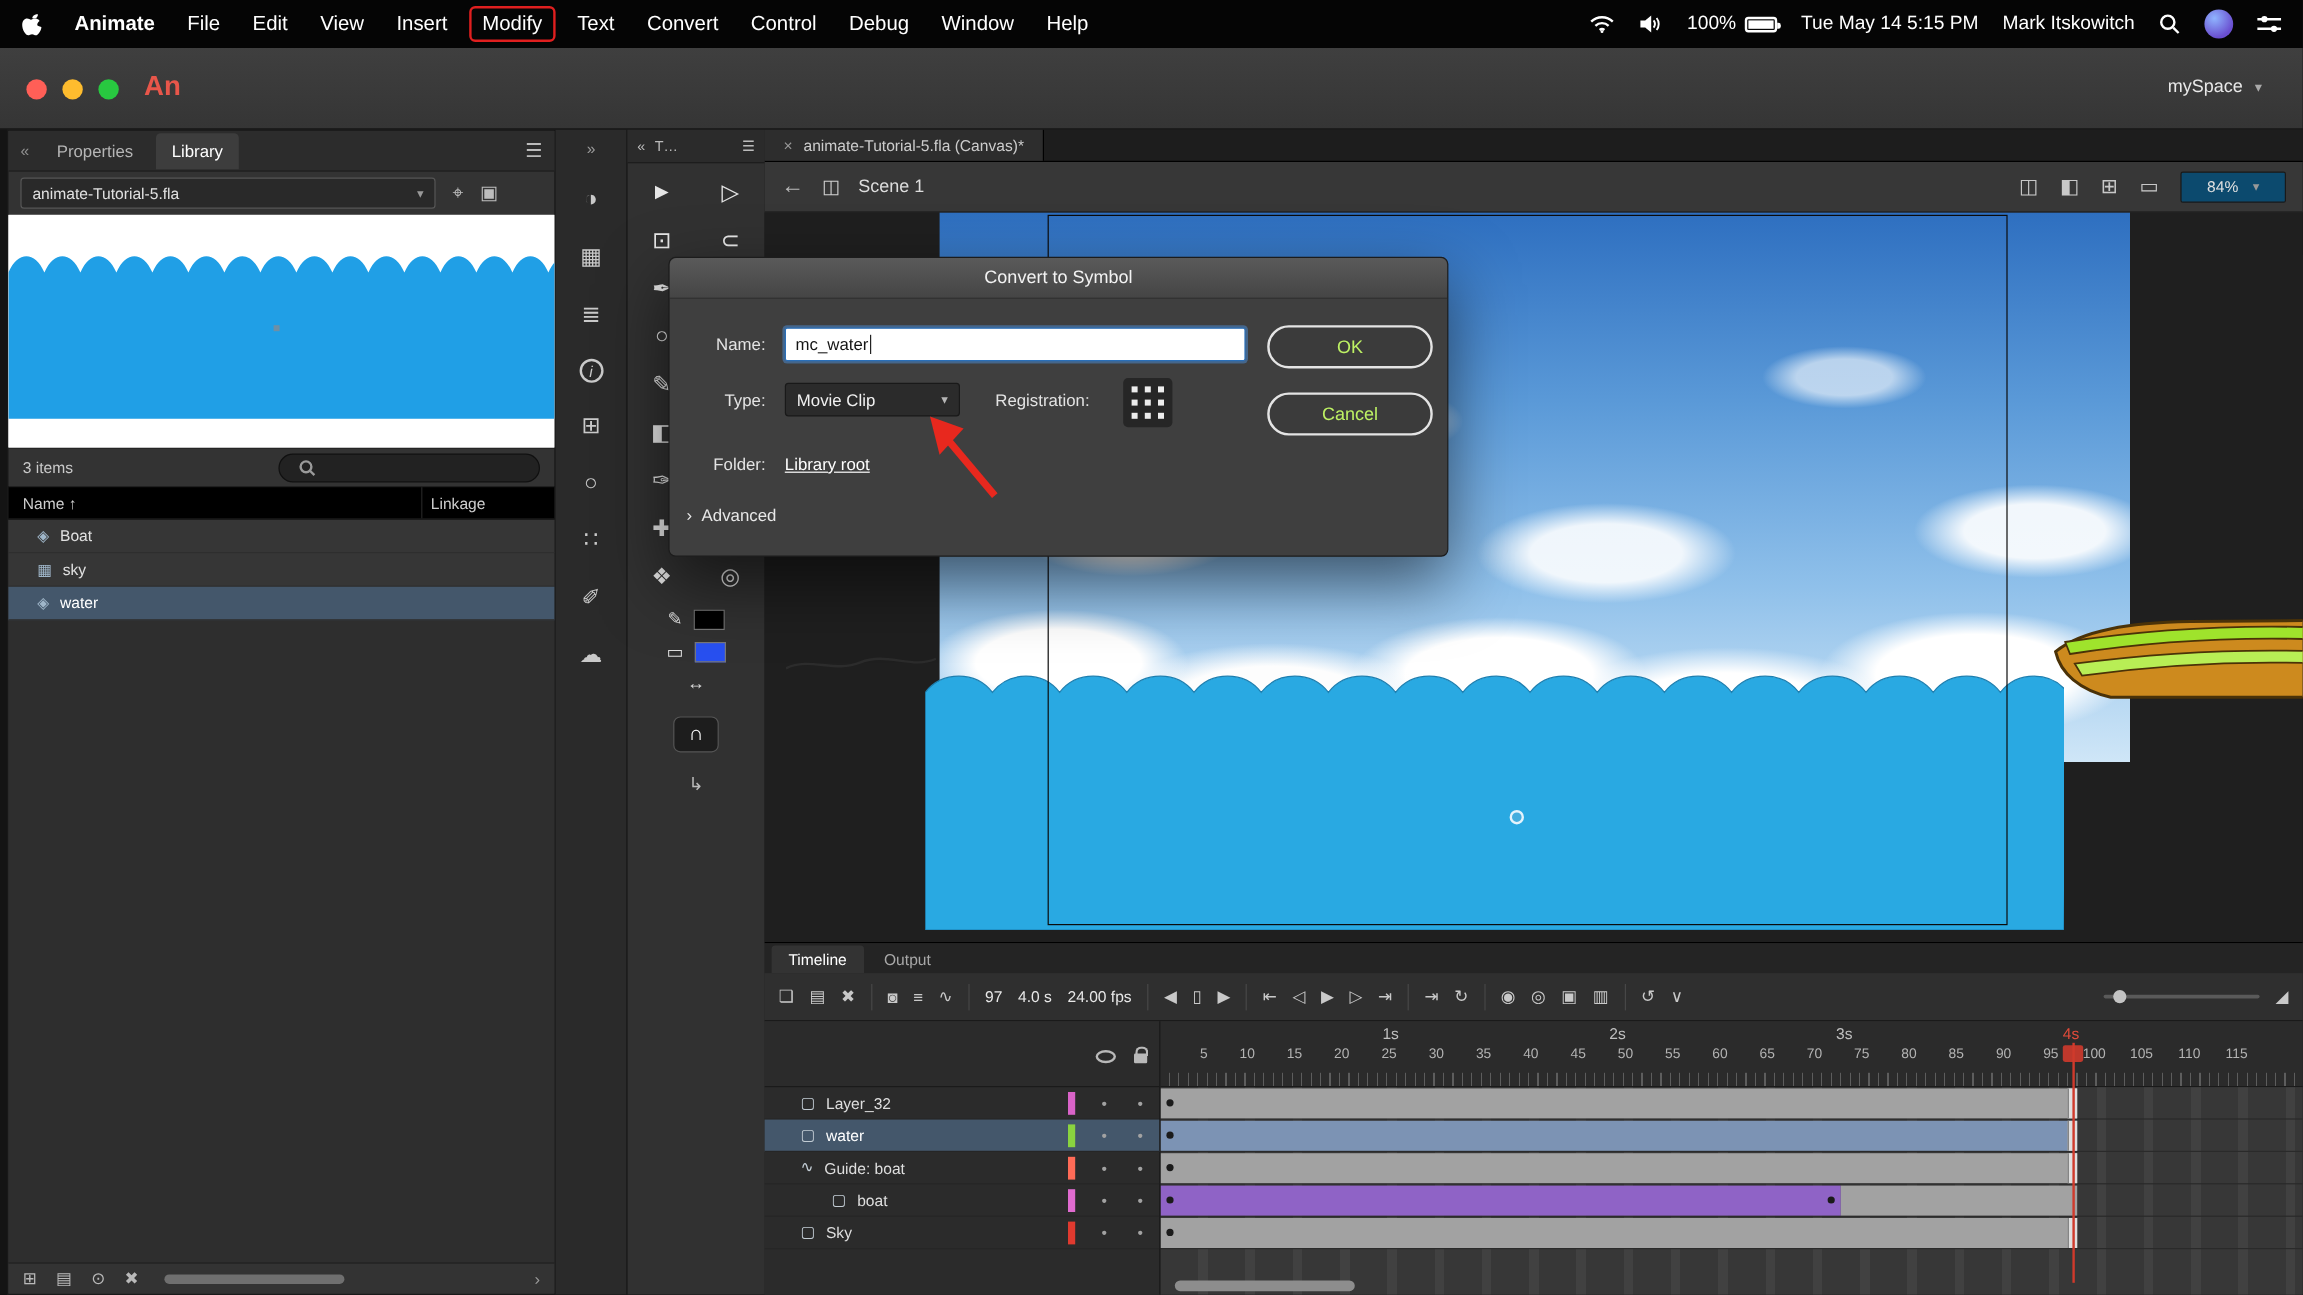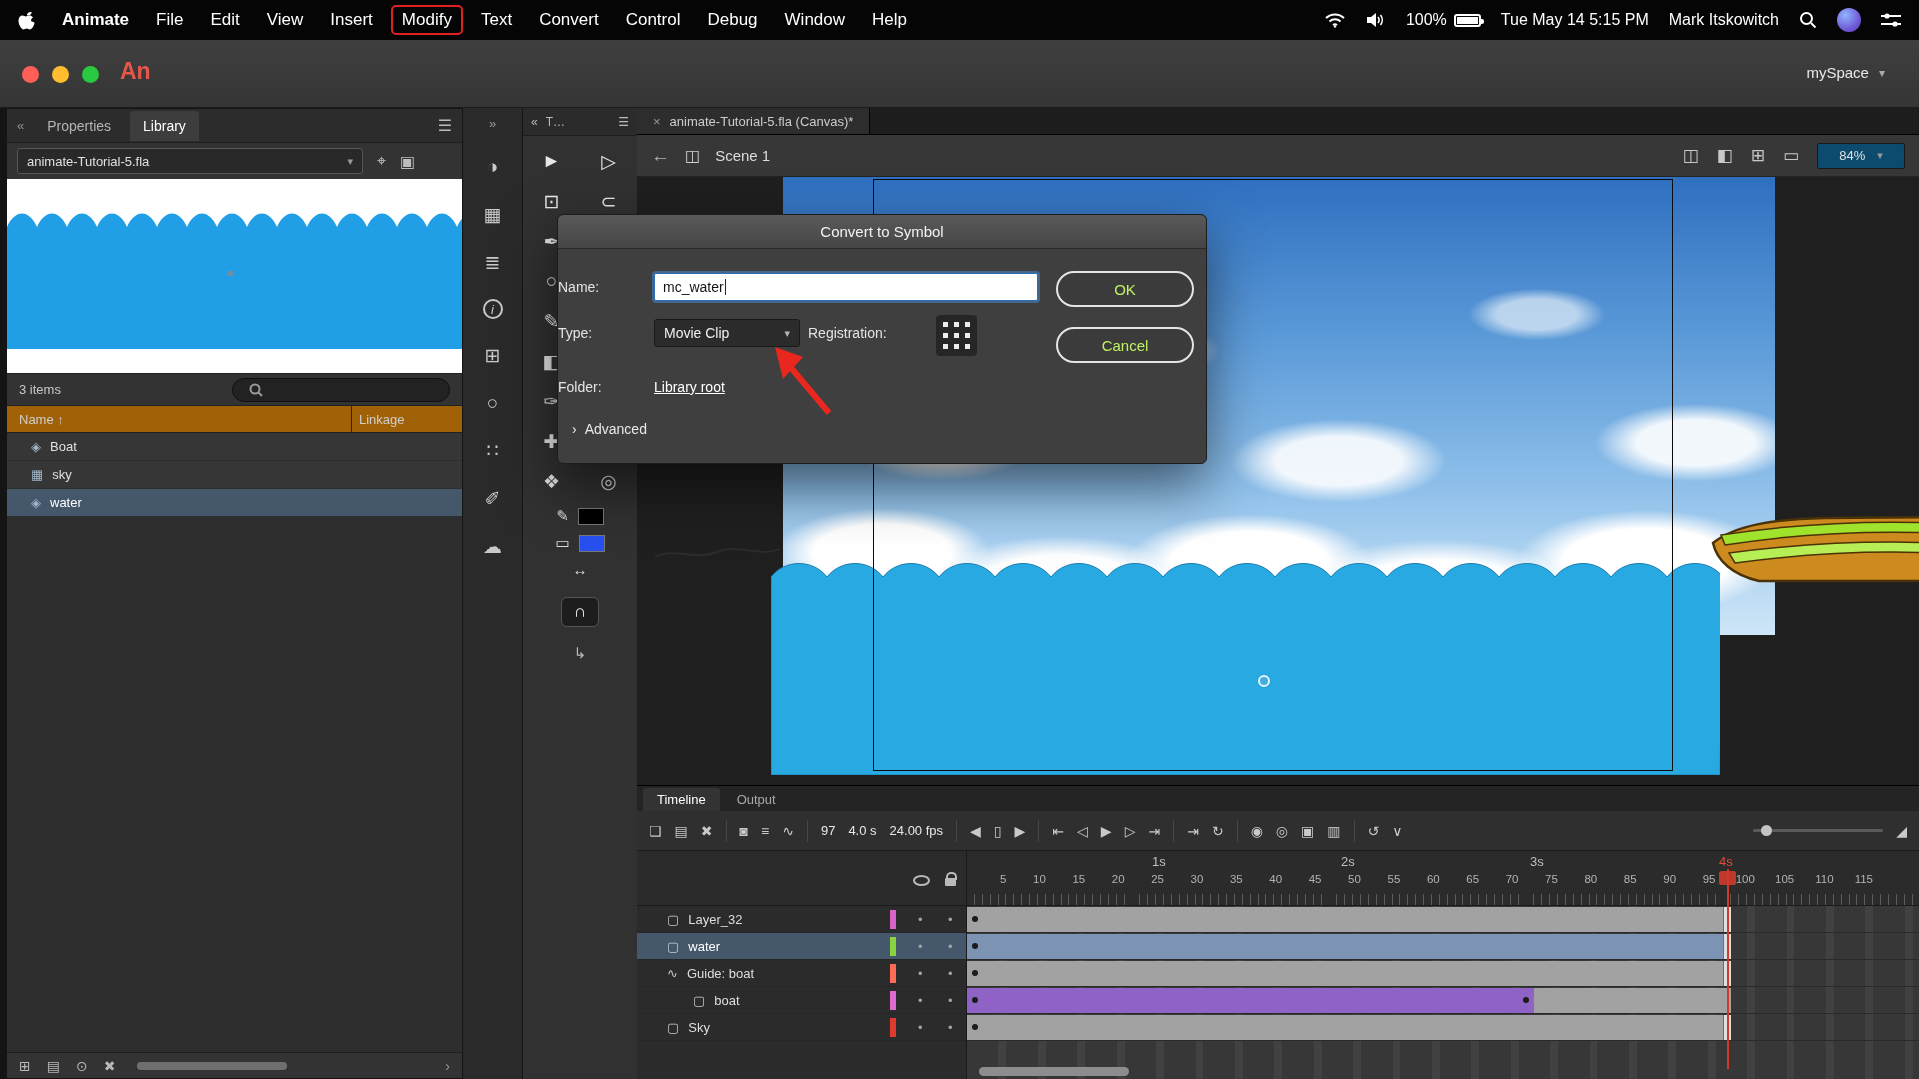--- a/index.html
+++ b/index.html
@@ -35,21 +35,21 @@
   .lib-tab { padding:7px 13px; color:#b5b5b5; }
   .lib-tab.active { background:#3d3d3d; color:#fff; border-radius:4px 4px 0 0; }
   .lib-menu { margin-left:auto; color:#bbb; font-size:16px; }
   .lib-docrow { height:36px; display:flex; align-items:center; padding:0 10px; gap:14px; }
   .lib-select { width:346px; height:26px; background:#292929; border:1px solid #565656; border-radius:3px; display:flex; align-items:center; padding:0 9px; font-size:13px; color:#e0e0e0; }
   .lib-select .caret { margin-left:auto; color:#999; font-size:11px; }
   .lib-hicon { color:#bdbdbd; font-size:16px; }
   .lib-preview { height:194px; background:#fff; position:relative; }
   .lib-countrow { height:32px; display:flex; align-items:center; padding:0 12px; border-top:1px solid #222; font-size:13px; color:#c9c9c9; }
   .search-pill { margin-left:auto; width:218px; height:24px; border-radius:12px; background:#222; border:1px solid #101010; display:flex; align-items:center; padding-left:16px; }
-  .lib-cols { height:28px; display:flex; align-items:center; background:#a16207; border-top:1px solid #202020; border-bottom:1px solid #202020; font-size:13px; color:#cecece; padding:0 12px; position:relative; }
+  .lib-cols { height:28px; display:flex; align-items:center; background:#000000; border-top:1px solid #202020; border-bottom:1px solid #202020; font-size:13px; color:#cecece; padding:0 12px; position:relative; }
   .lib-col-linkage { position:absolute; left:352px; }
   .lib-cols::after { content:""; position:absolute; left:344px; top:0; bottom:0; width:1px; background:#252525; }
   .lib-row { height:28px; display:flex; align-items:center; padding-left:24px; gap:9px; font-size:13px; color:#e0e0e0; background:#363636; border-bottom:1px solid #2e2e2e; }
   .lib-row .ric { color:#9fb6c9; font-size:13px; }
   .lib-row.selected { background:#44576b; color:#fff; }
   .lib-empty { flex:1; background:#2e2e2e; }
   .lib-bottom { height:26px; background:#333; border-top:1px solid #1f1f1f; display:flex; align-items:center; gap:16px; padding:0 12px; color:#b9b9b9; font-size:14px; }
   .lib-hscroll { width:150px; height:8px; border-radius:4px; background:#6f6f6f; margin-left:6px; }
   .lib-chev { margin-left:auto; color:#999; }
 
@@ -102,21 +102,21 @@
   }
   .stage-water { position:absolute; left:134px; top:376px; }
   .squiggle { position:absolute; left:18px; top:366px; }
   .stage-border { position:absolute; left:236px; top:2px; width:800px; height:592px; border:1px solid #0c0c0c; }
   .boat { position:absolute; left:1070px; top:336px; }
   .reg-point { position:absolute; left:621px; top:498px; width:12px; height:12px; border:2px solid #e4f3fc; border-radius:50%; background:rgba(120,180,215,.35); }
 
   
   .dialog { position:absolute; left:557px; top:214px; width:650px; height:250px; background:#3f3f3f; border:1px solid #1c1c1c; border-radius:6px; box-shadow:0 22px 55px rgba(0,0,0,.55); z-index:40; font-size:14px; color:#e3e3e3; }
   .dlg-title { height:34px; background:linear-gradient(#5a5a5a,#454545); border-bottom:1px solid #2a2a2a; border-radius:6px 6px 0 0; display:flex; align-items:center; justify-content:center; font-size:15px; color:#f2f2f2; }
-  .dlg-label { position:absolute; left:0; width:80px; }
+  .dlg-label { position:absolute; left:0; width:80px; text-align:right; }
   .dlg-input { position:absolute; left:96px; top:58px; width:384px; height:28px; background:#fff; color:#141414; border:1px solid #2a6fb8; box-shadow:0 0 0 2px rgba(74,134,202,.55); border-radius:2px; display:flex; align-items:center; padding:0 8px; }
   .dlg-input .tcaret { width:1px; height:16px; background:#222; margin-left:1px; }
   .dlg-btn { position:absolute; left:498px; width:138px; height:36px; background:#3b3b3b; border:2px solid #e4e4e4; border-radius:18px; display:flex; align-items:center; justify-content:center; font-size:15px; color:#bef264; }
   .dlg-drop { position:absolute; left:96px; top:104px; width:146px; height:28px; background:#2b2b2b; border:1px solid #191919; border-radius:3px; display:flex; align-items:center; padding:0 9px; color:#f0f0f0; }
   .dlg-drop .caret { margin-left:auto; color:#b5b5b5; font-size:11px; }
   .reg-grid { position:absolute; left:378px; top:100px; display:grid; grid-template-columns:repeat(3,1fr); gap:6px; padding:7px; background:#262626; border-radius:4px; }
   .reg-grid i { width:5px; height:5px; background:#ededed; }
   .dlg-link { position:absolute; left:96px; top:164px; text-decoration:underline; color:#fff; }
   .dlg-adv { position:absolute; left:14px; top:206px; display:flex; gap:8px; align-items:center; color:#e8e8e8; }
   .dlg-arrow { position:absolute; left:205px; top:126px; }

